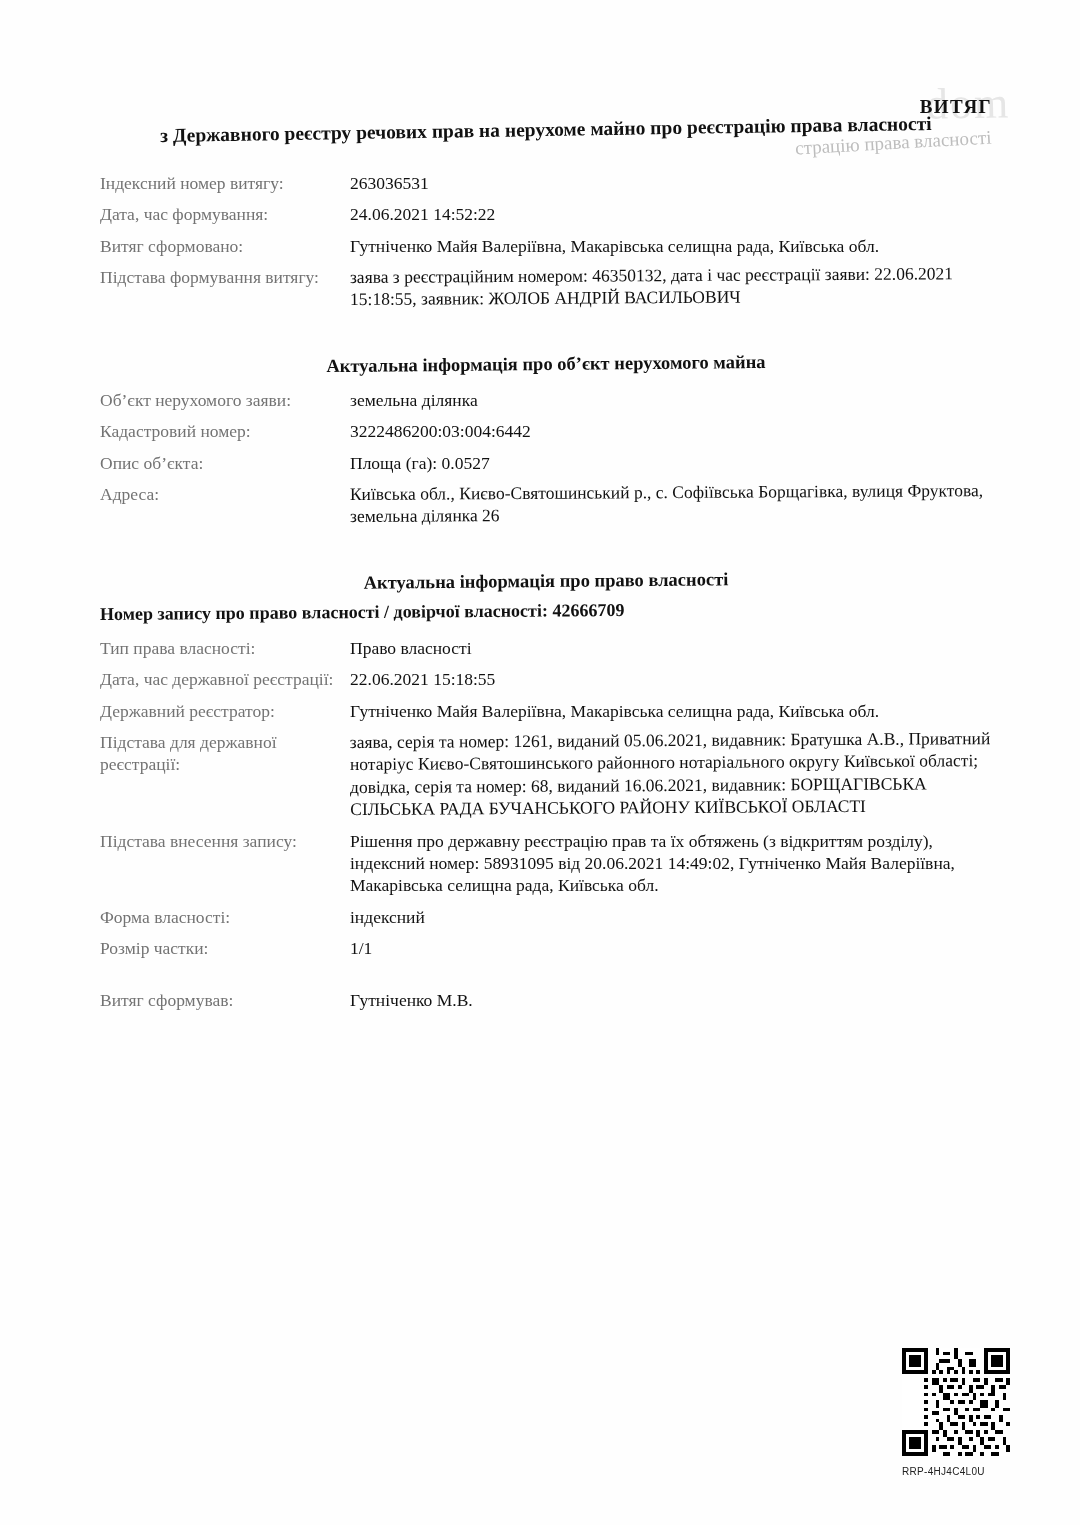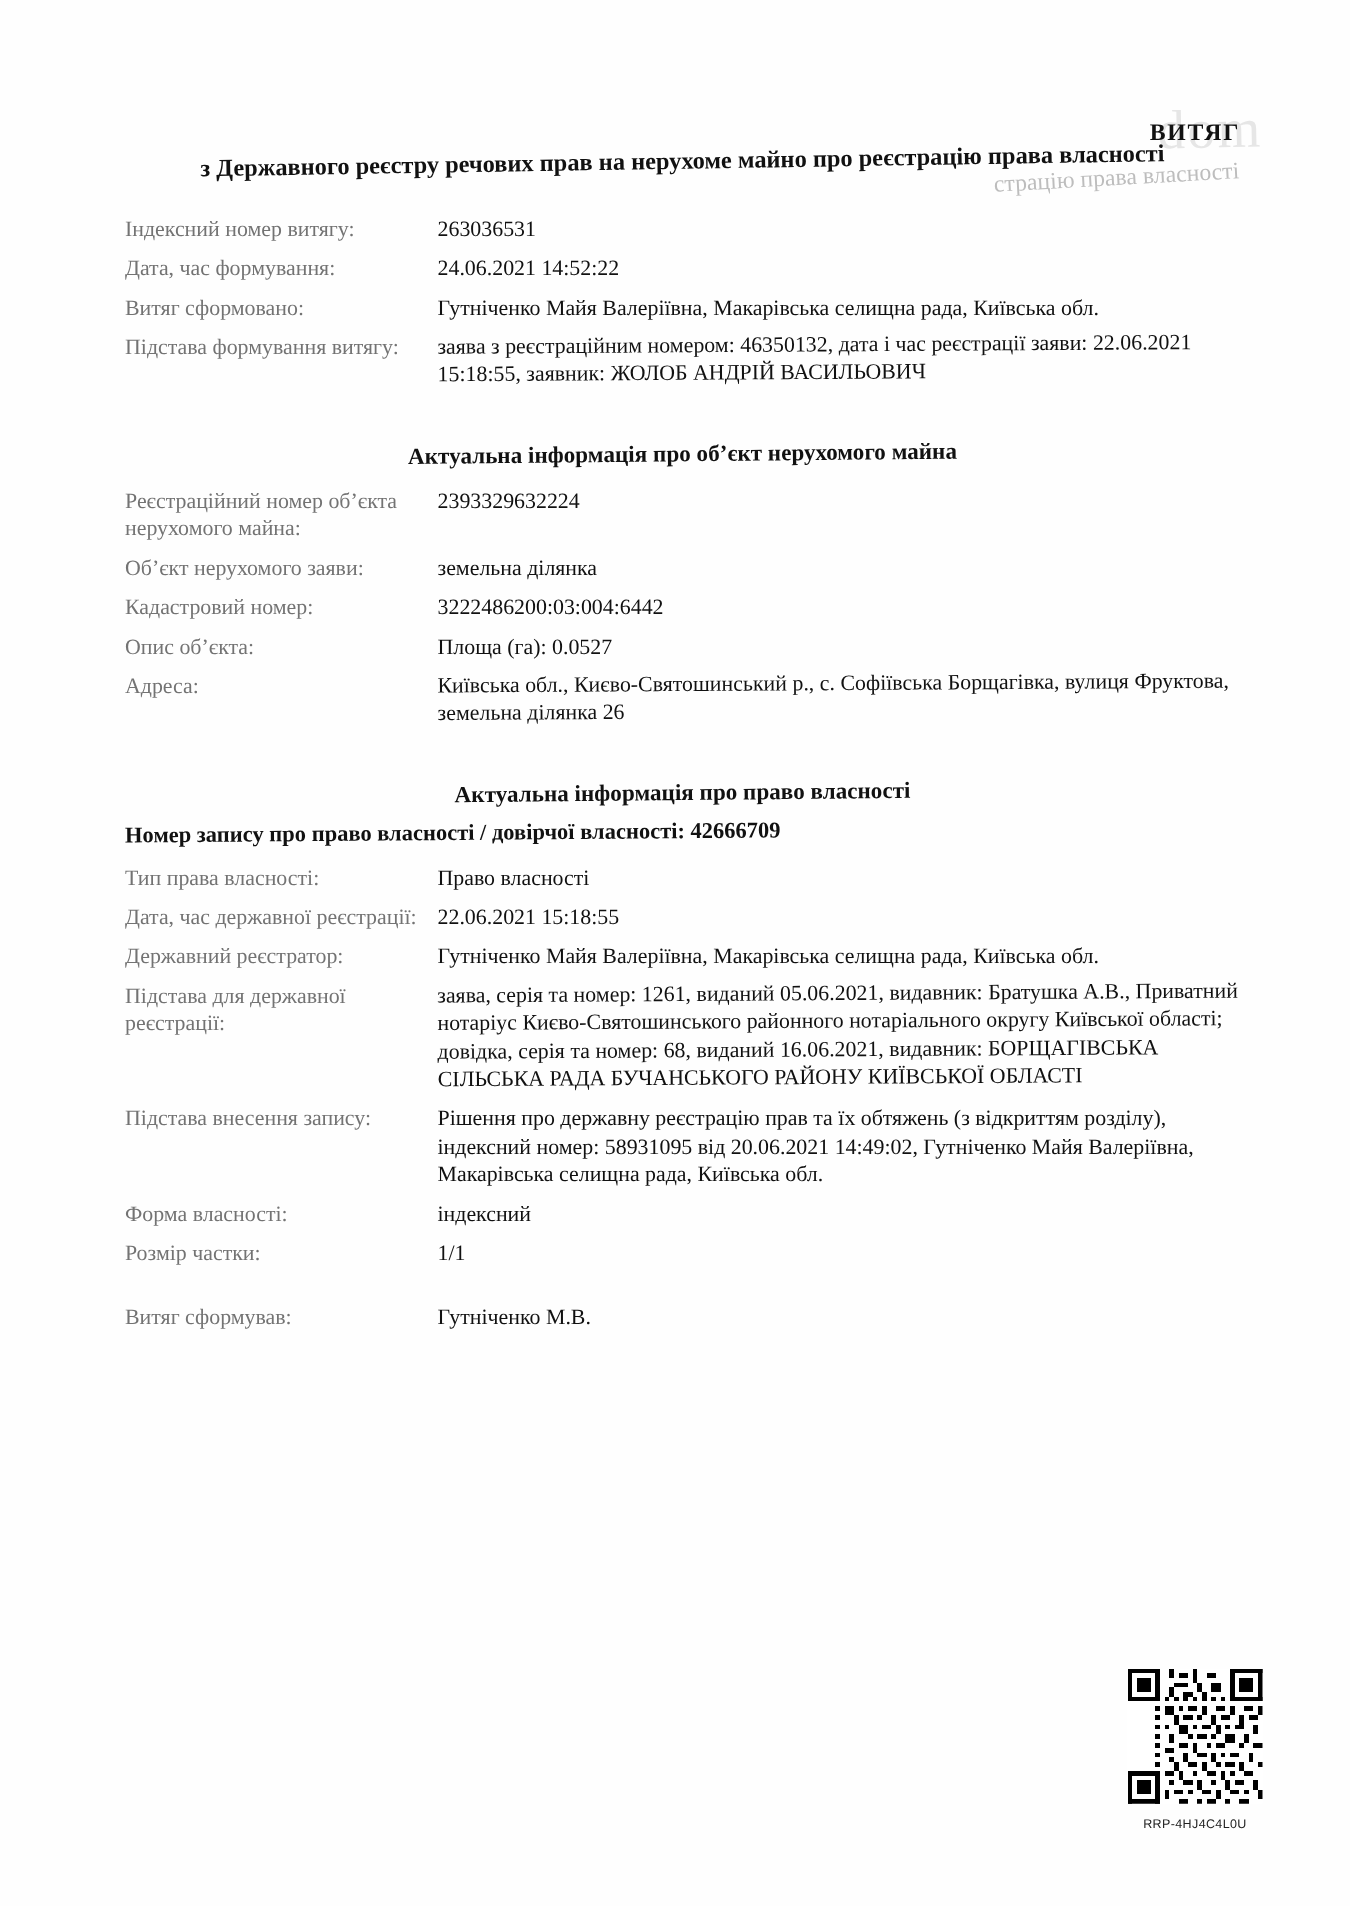--- a/index.html
+++ b/index.html
@@ -91,22 +91,22 @@
     font-size: 18px;
     margin: 2px 0 10px 0;
     transform: rotate(-0.45deg);
     transform-origin: left center;
   }
   .spacer-sm { height: 10px; }
   .spacer-md { height: 20px; }
   .qr-wrap {
     position: absolute;
     right: 70px;
-    bottom: 60px;
-    text-align: center;
+    bottom: 48px;
+    text-align: left;
   }
   .qr {
     width: 108px;
     height: 108px;
     image-rendering: pixelated;
     background: #fff;
   }
   .qr-code {
     font-size: 10px;
     font-family: "Liberation Sans", sans-serif;
@@ -148,24 +148,20 @@
           <td class="value tilt-a">заява з реєстраційним номером: 46350132, дата і час реєстрації заяви: 22.06.2021 15:18:55, заявник: ЖОЛОБ АНДРІЙ ВАСИЛЬОВИЧ</td>
         </tr>
       </tbody>
     </table>
 
     <div class="spacer-sm"></div>
     <div class="section-head">Актуальна інформація про об’єкт нерухомого майна</div>
 
     <table class="kv">
       <tbody>
-        <tr>
-          <td class="label">Реєстраційний номер об’єкта нерухомого майна:</td>
-          <td class="value">2393329632224</td>
-        </tr>
         <tr>
           <td class="label">Об’єкт нерухомого заяви:</td>
           <td class="value">земельна ділянка</td>
         </tr>
         <tr>
           <td class="label">Кадастровий номер:</td>
           <td class="value">3222486200:03:004:6442</td>
         </tr>
         <tr>
           <td class="label">Опис об’єкта:</td>

